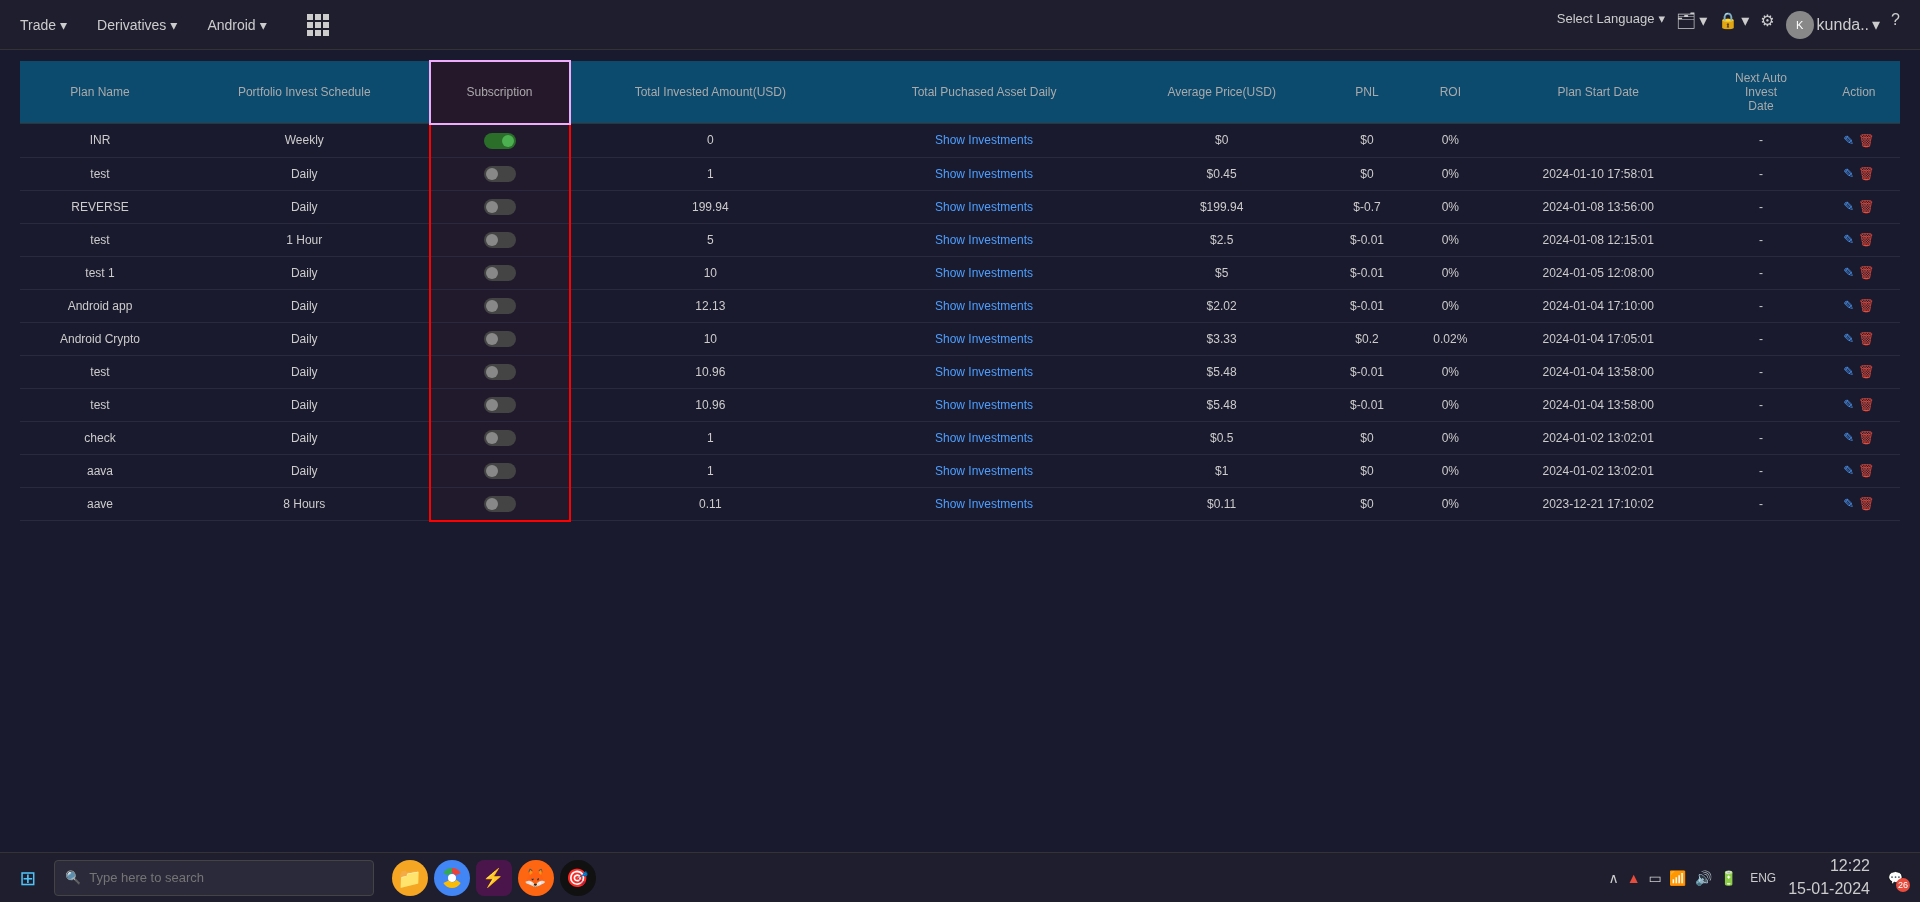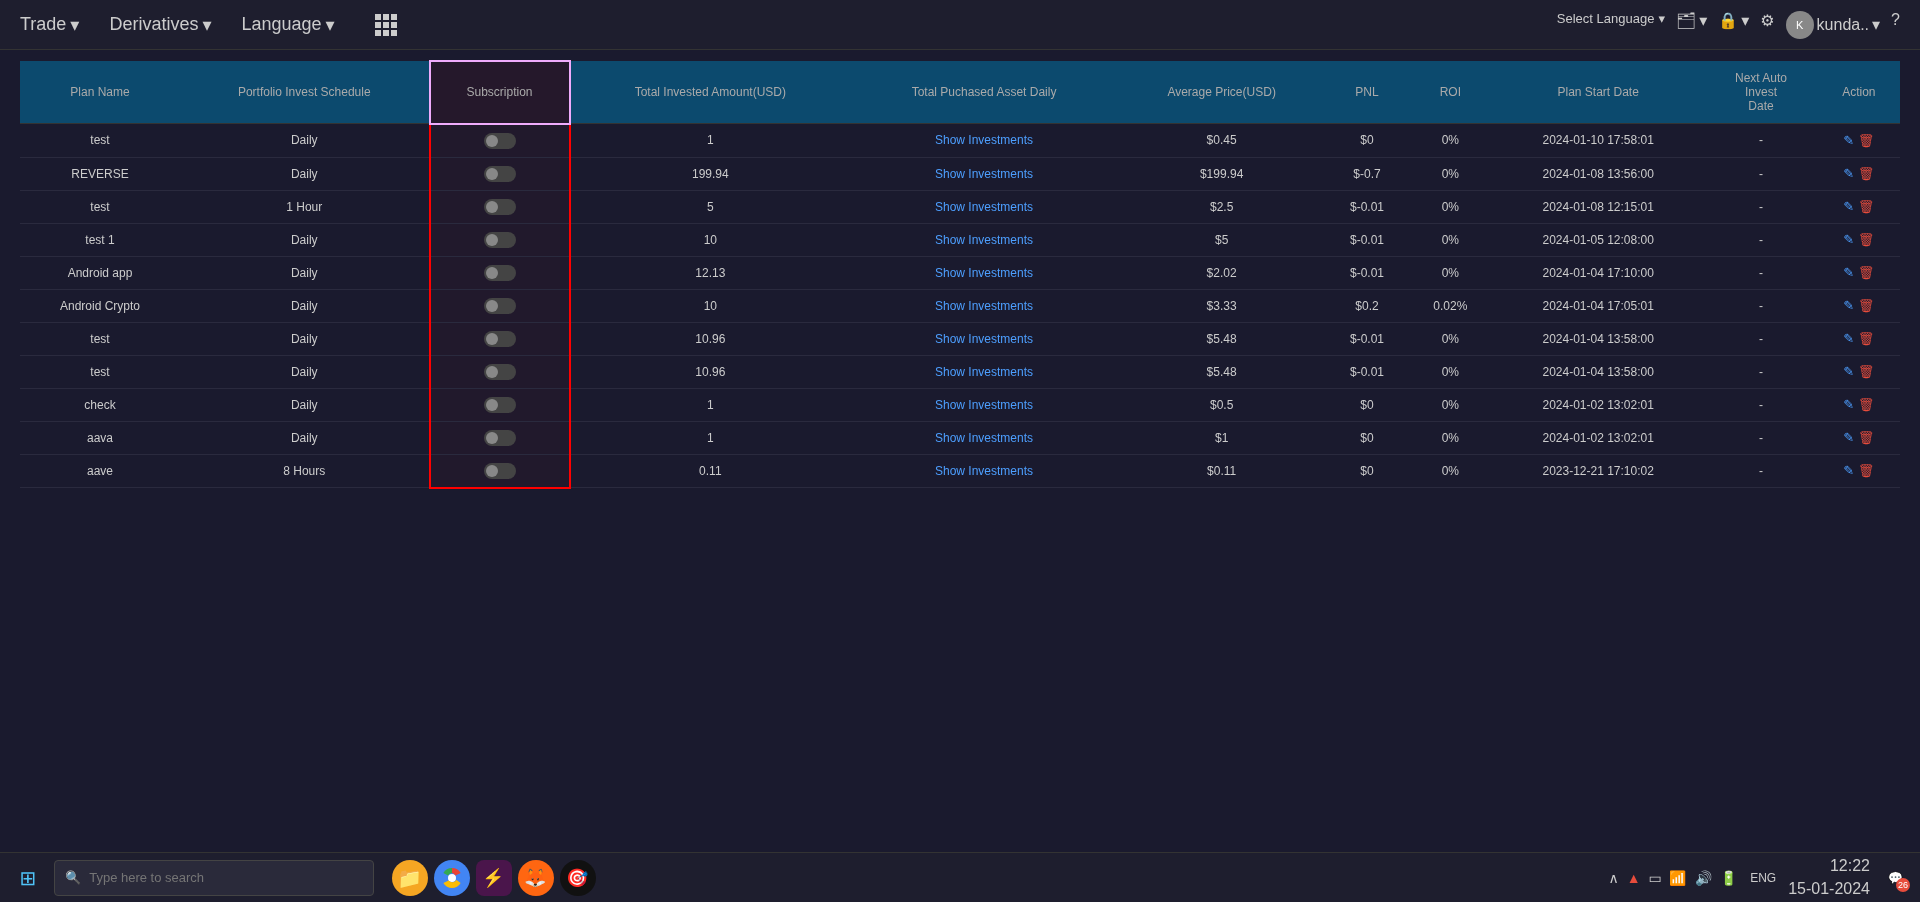--- a/index.html
+++ b/index.html
@@ -12,21 +12,21 @@
       display: flex;
       align-items: center;
       padding: 0 20px;
       gap: 10px;
       border-bottom: 1px solid #333;
     }
     .topnav-left { display: flex; align-items: center; gap: 30px; flex: 1; }
     .nav-item {
       color: #ccc;
       cursor: pointer;
-      font-size: 18px;
+      font-size: 14px;
       display: flex; align-items: center; gap: 4px;
     }
     .grid-icon { display: grid; grid-template-columns: repeat(3,6px); gap: 2px; margin: 0 10px; }
     .grid-icon span { width: 6px; height: 6px; background: #ccc; display: block; }
     .topnav-right { display: flex; align-items: flex-start; gap: 11px; }
     .lang-select { color: #ccc; font-size: 13px; cursor: pointer; display: flex; align-items: center; gap: 4px; }
     .icon-btn { color: #ccc; cursor: pointer; font-size: 16px; display: flex; align-items: center; gap: 3px; }
     .avatar-circle { width: 28px; height: 28px; border-radius: 50%; background: #888; display: flex; align-items: center; justify-content: center; font-size: 11px; color: #fff; }
 
     
@@ -180,21 +180,21 @@
   <div class="topnav-left">
     <div class="nav-item">
       <span>Trade</span>
       <span>▾</span>
     </div>
     <div class="nav-item">
       <span>Derivatives</span>
       <span>▾</span>
     </div>
     <div class="nav-item">
-      <span>Language</span>
+      <span>Android</span>
       <span>▾</span>
     </div>
     <div class="grid-icon">
       <span></span>
         <span></span>
         <span></span>
       <span></span>
         <span></span>
         <span></span>
       <span></span>
@@ -232,20 +232,47 @@
         <th>Total Puchased Asset Daily</th>
         <th>Average Price(USD)</th>
         <th>PNL</th>
         <th>ROI</th>
         <th>Plan Start Date</th>
         <th class="th-multi">Next Auto<br>Invest<br>Date</th>
         <th>Action</th>
       </tr>
     </thead>
     <tbody id="table-body">
+    <tr>
+    <td>INR</td>
+    <td>Weekly</td>
+    <td style="border-left: 2px solid red; border-right: 2px solid red; background: rgba(255,0,0,0.03);">
+      <div class="toggle-wrap">
+        <label class="toggle on">
+
+          <span class="toggle-slider"></span>
+        </label>
+      </div>
+    </td>
+    <td>0</td>
+    <td>
+      <a class="show-invest-link">Show Investments</a>
+    </td>
+    <td>$0</td>
+    <td>$0</td>
+    <td>0%</td>
+    <td></td>
+    <td>-</td>
+    <td>
+      <div class="action-icons">
+        <span class="edit-icon">✎</span>
+        <span class="delete-icon">🗑</span>
+      </div>
+    </td>
+  </tr>
         <tr>
     <td>test</td>
     <td>Daily</td>
     <td style="border-left: 2px solid red; border-right: 2px solid red; background: rgba(255,0,0,0.03);">
       <div class="toggle-wrap">
         <label class="toggle ">
 
           <span class="toggle-slider"></span>
         </label>
       </div>

